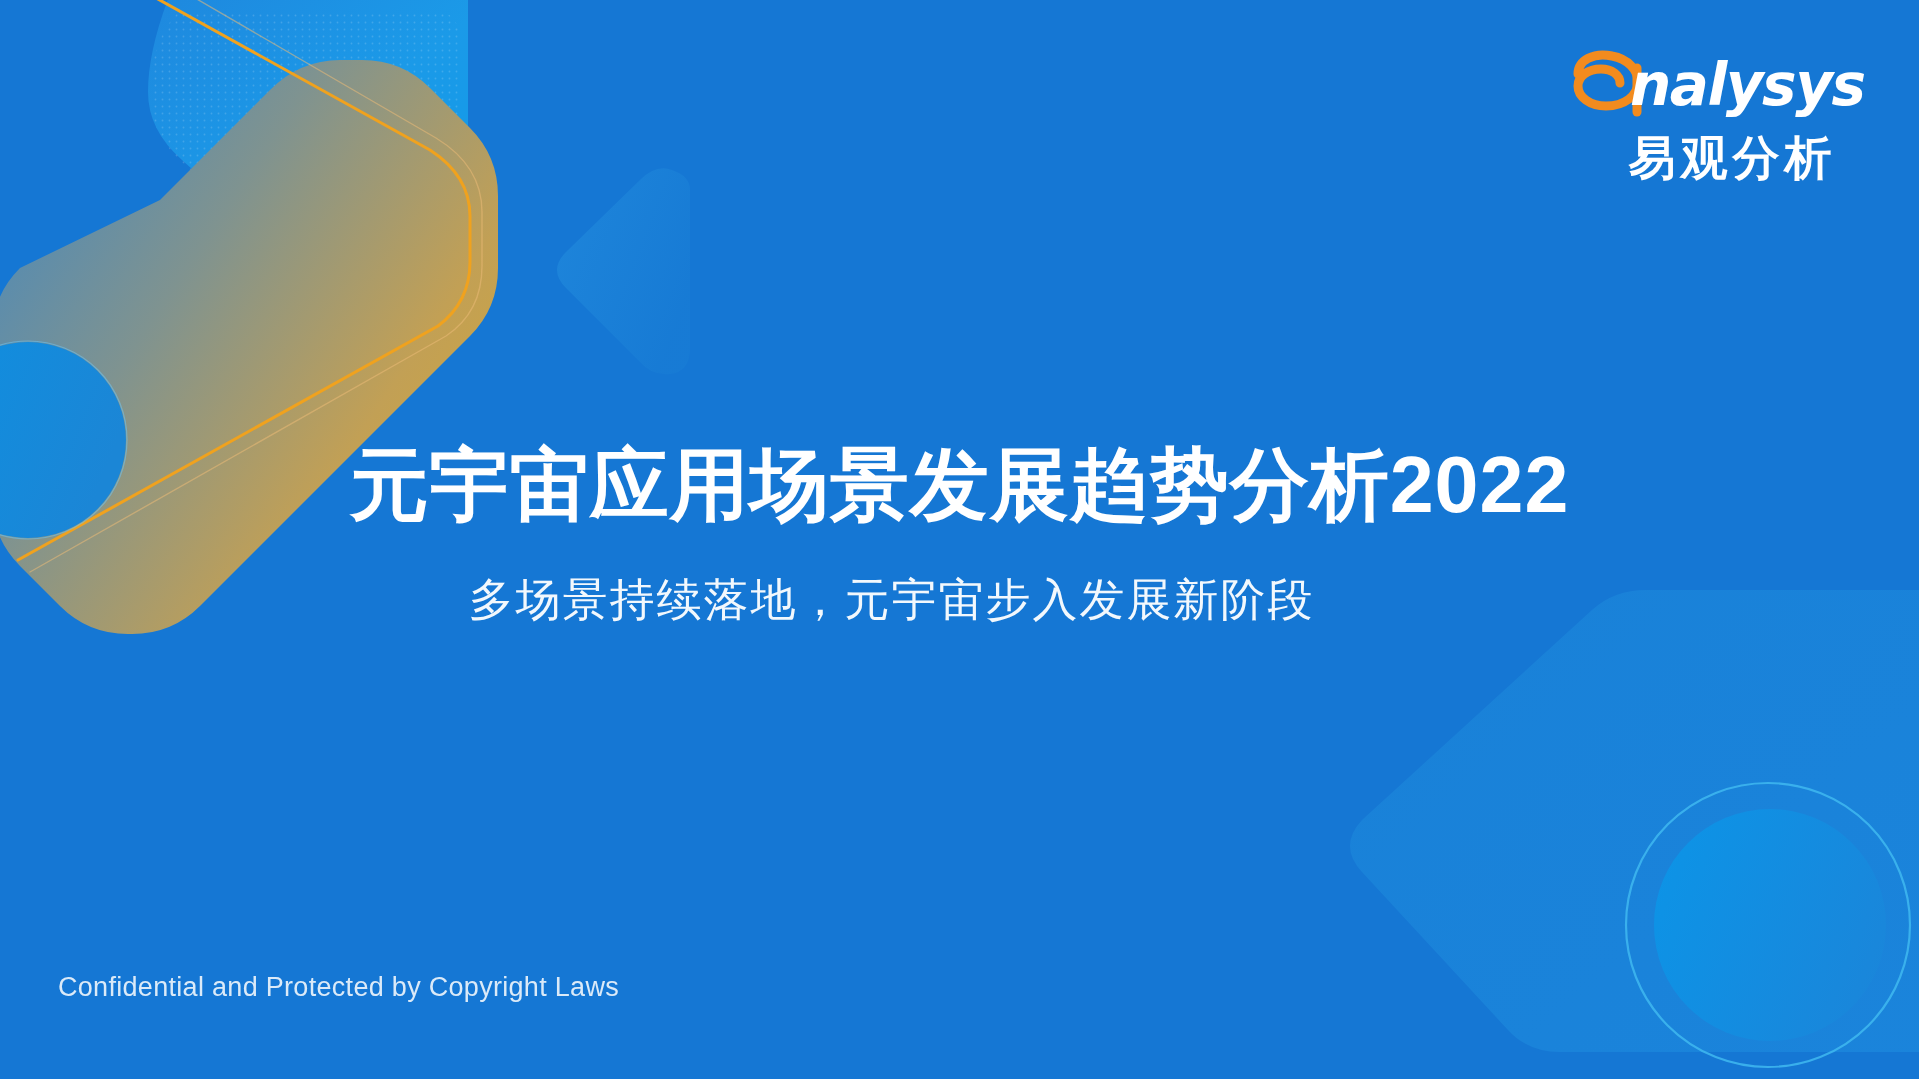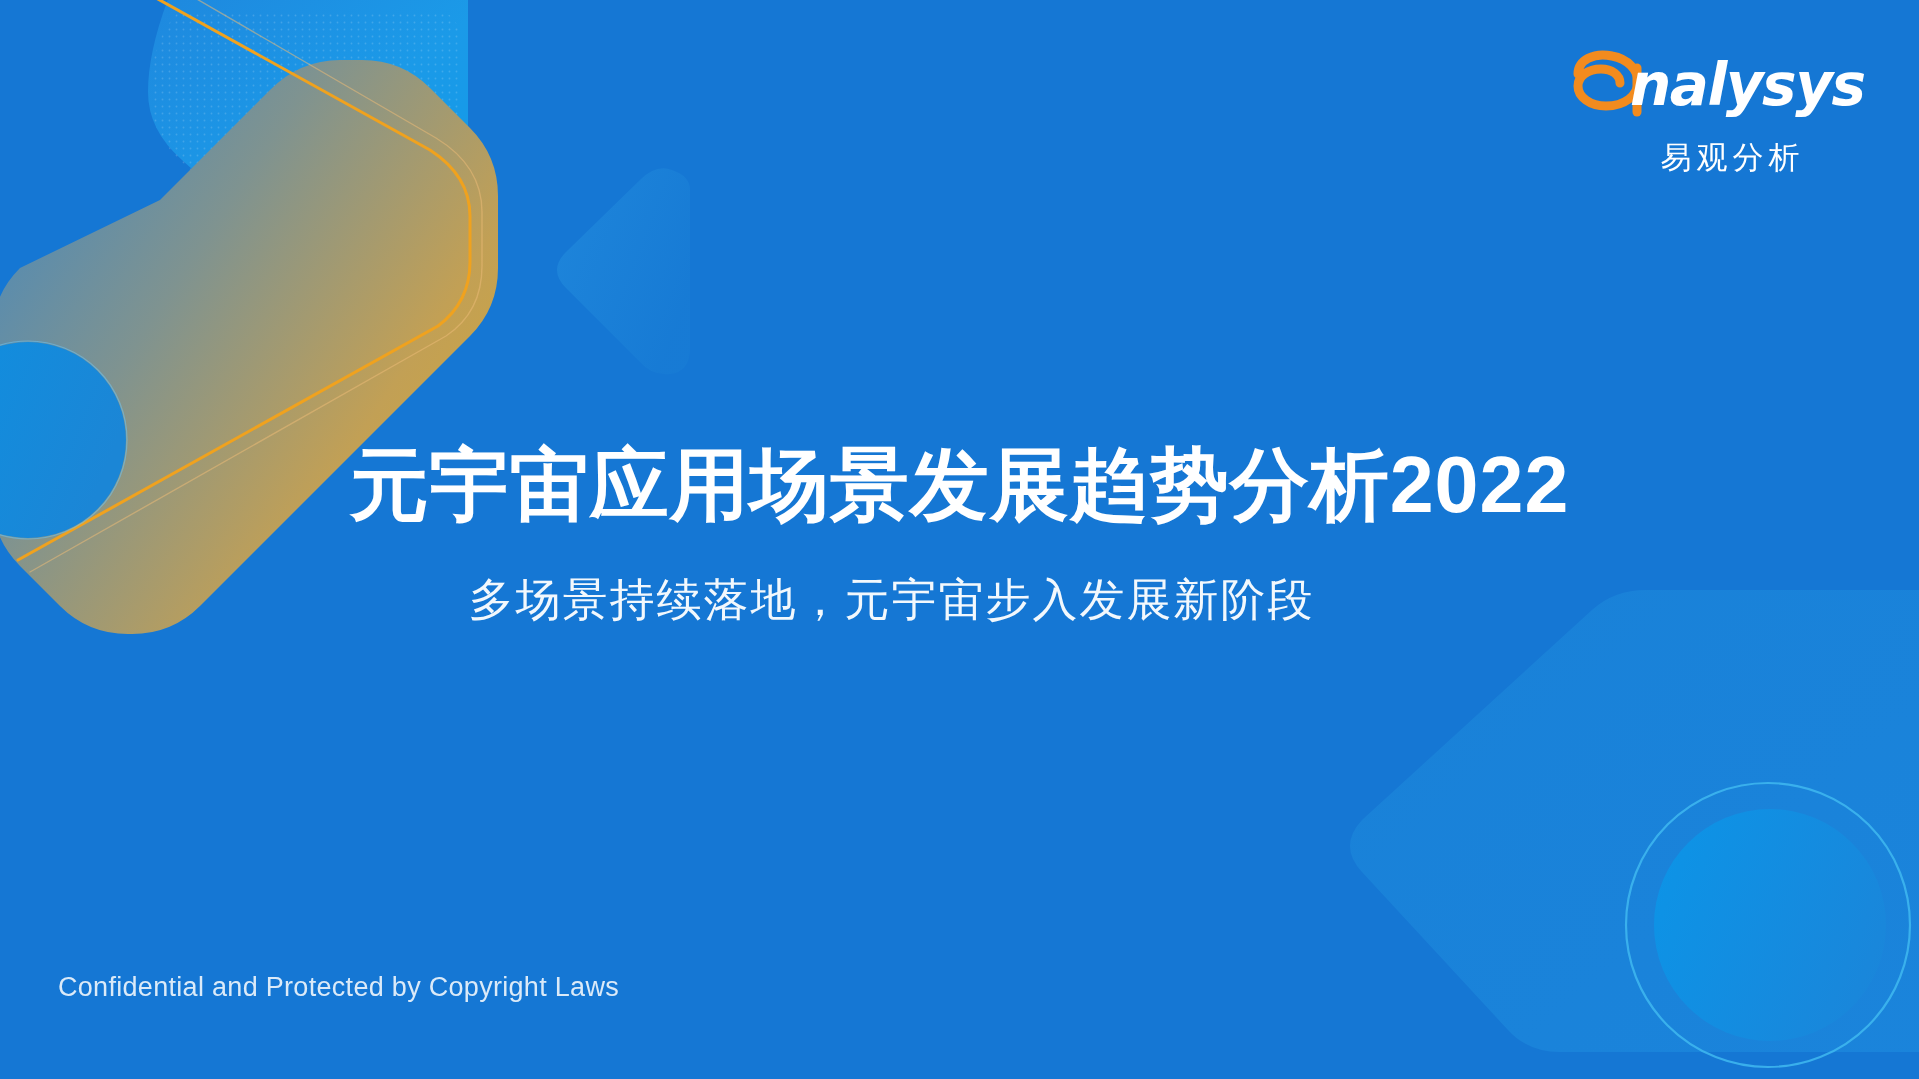--- a/index.html
+++ b/index.html
@@ -59,22 +59,22 @@
     letter-spacing: -1.5px;
     color: #ffffff;
     line-height: 62px;
     white-space: nowrap;
   }
   #logo-cn {
     position: absolute;
     left: 0;
     top: 86px;
     width: 340px;
-    font-size: 31px;
-    font-weight: 400;
+    font-size: 47px;
+    font-weight: 700;
     letter-spacing: 5px;
     color: #ffffff;
     line-height: 52px;
     text-indent: 5px;
   }
 
   
   #headline-group {
     position: absolute;
     left: 0;

